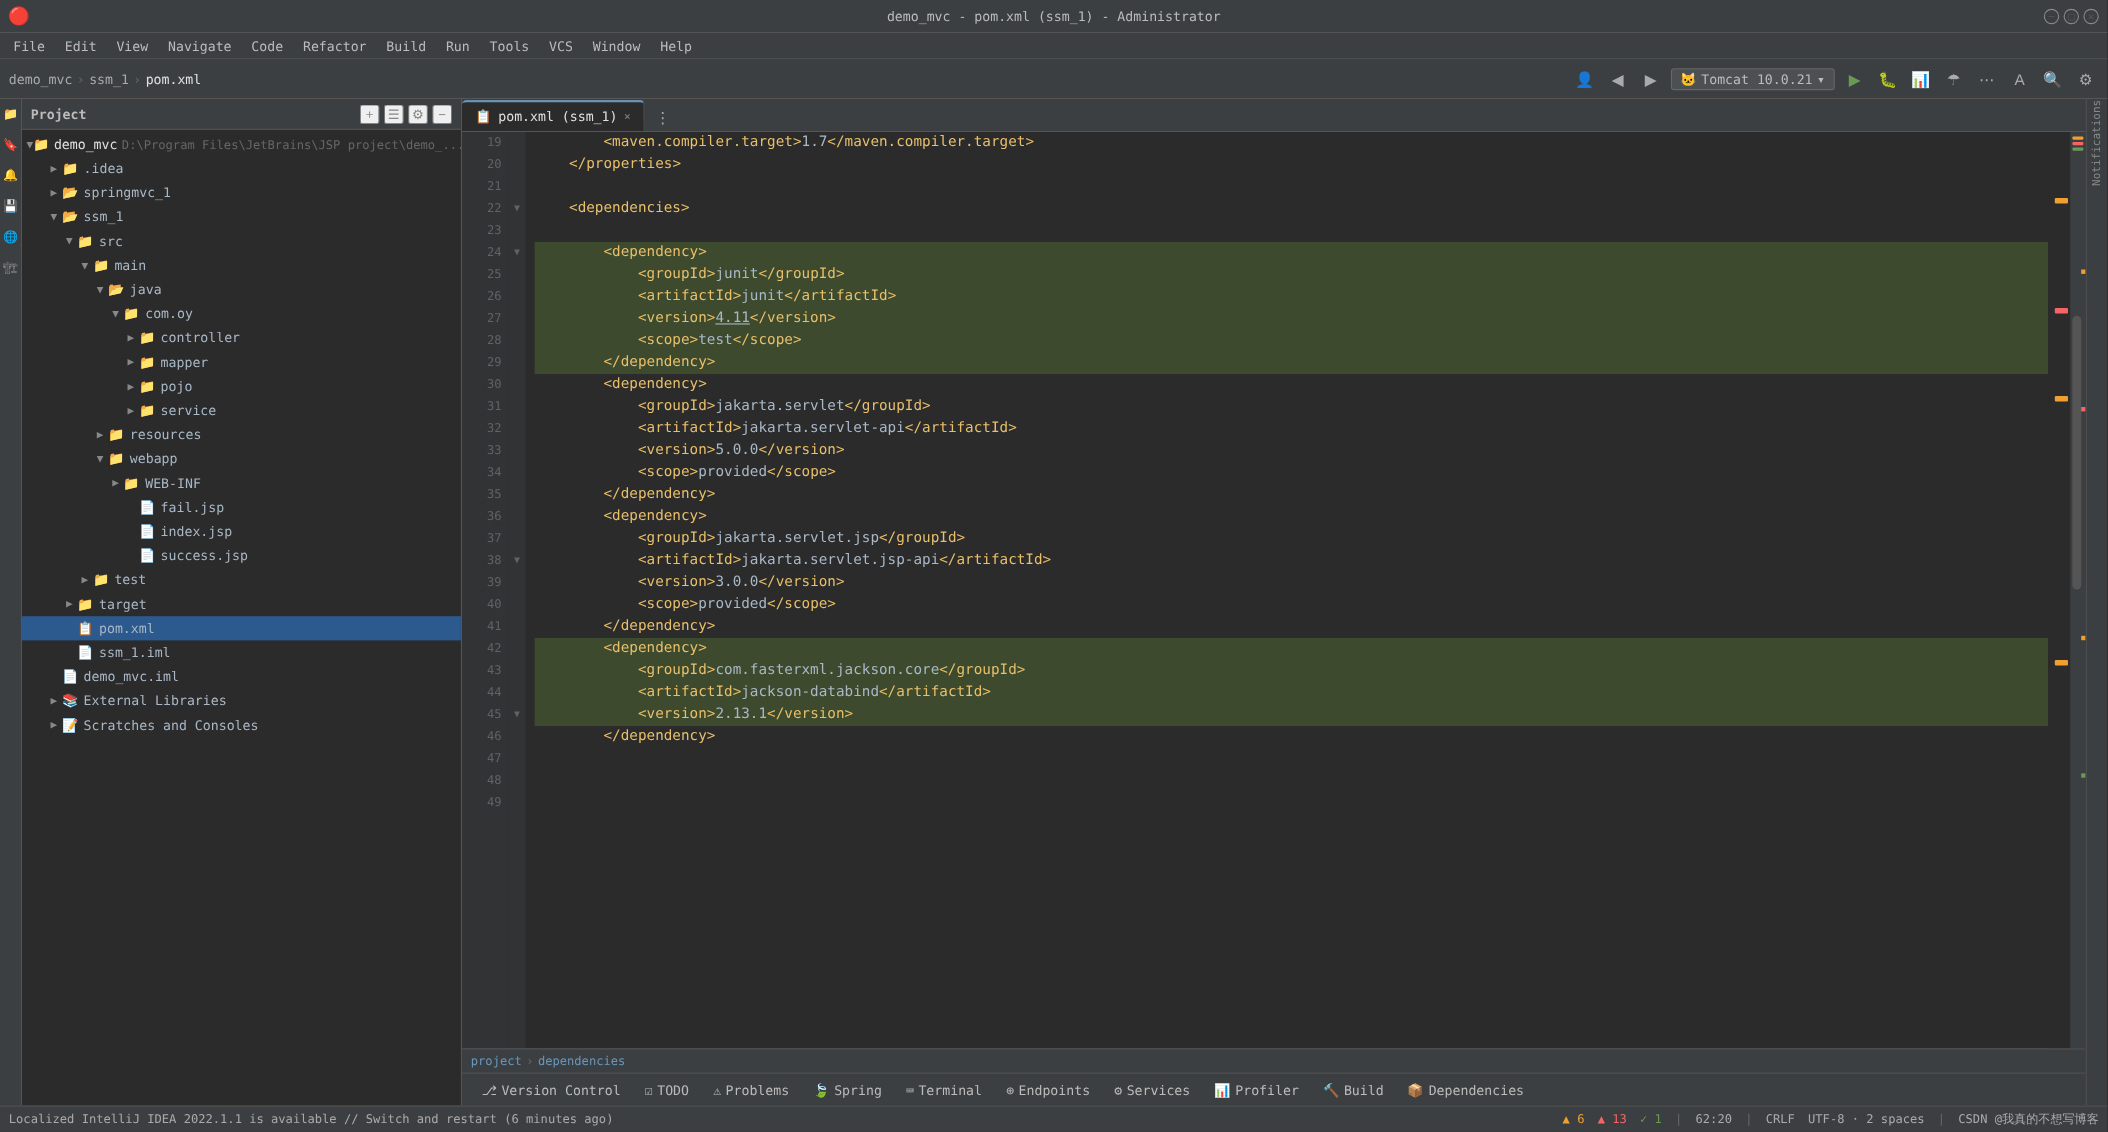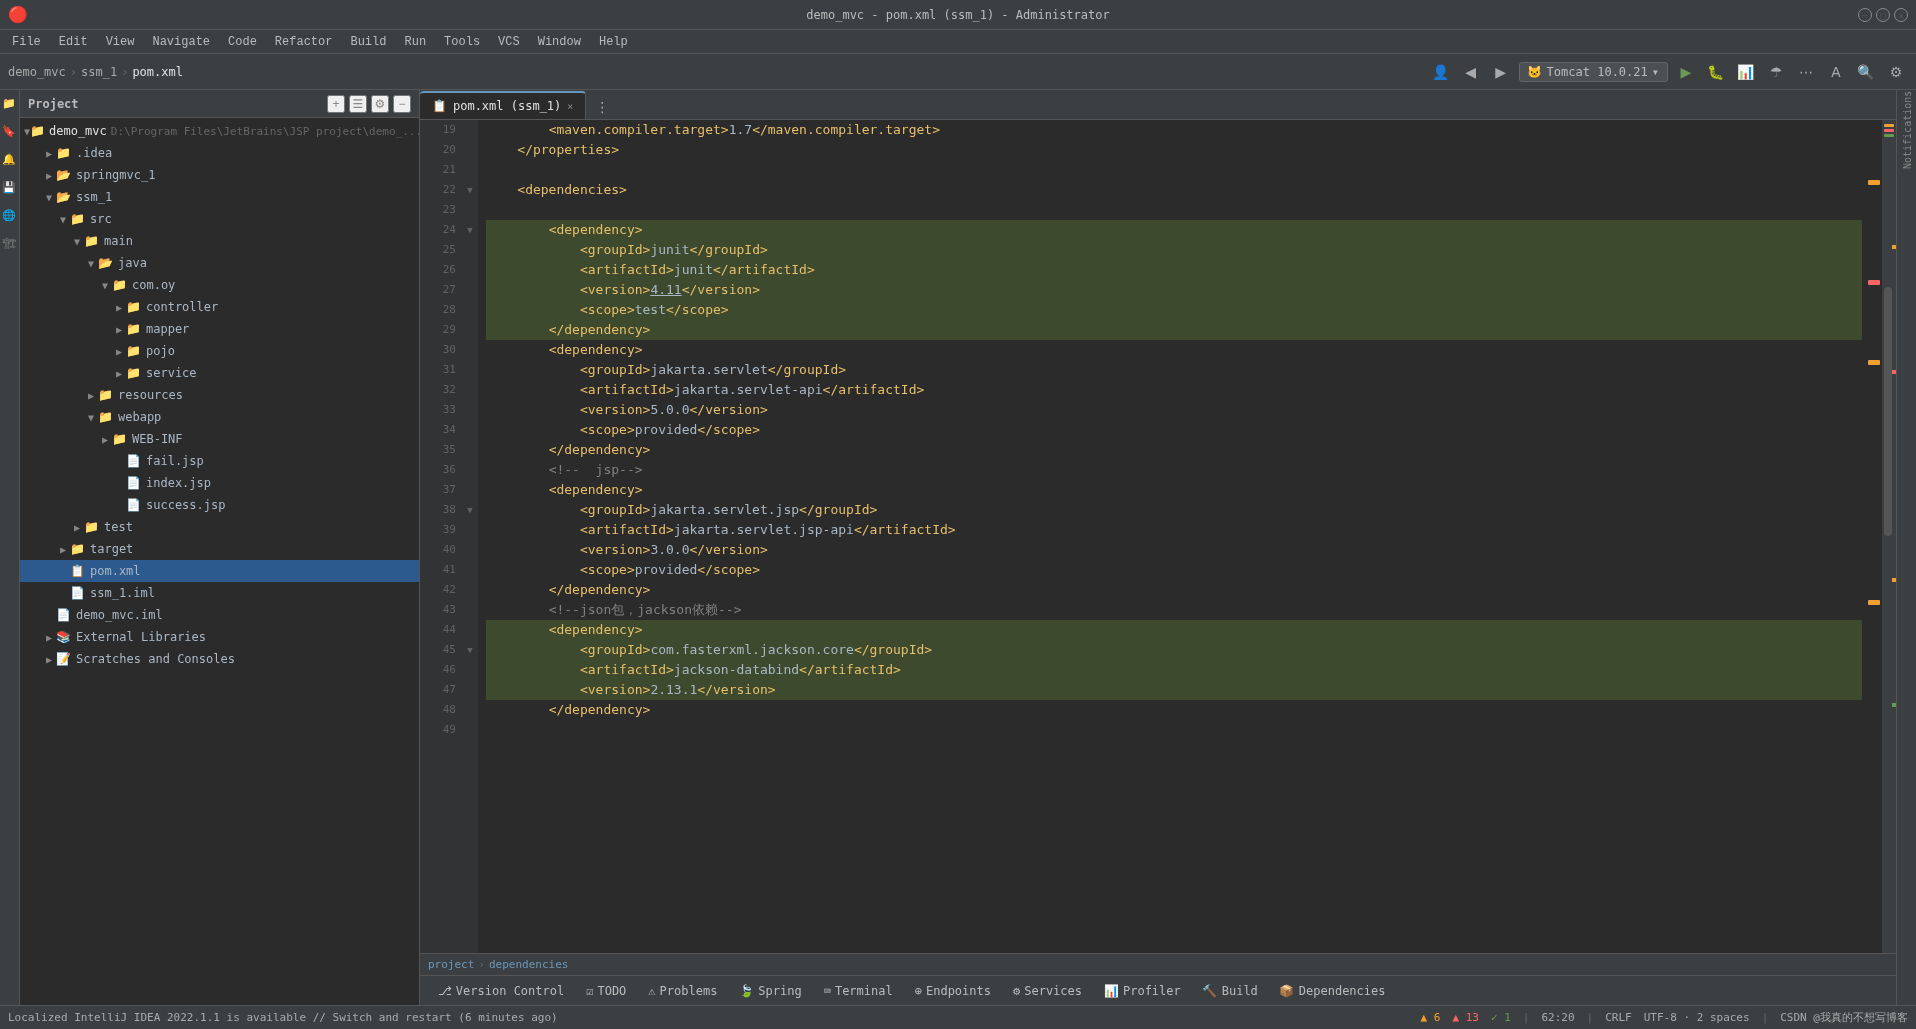--- a/index.html
+++ b/index.html
@@ -68,21 +68,20 @@
       padding: 0 4px;
       flex-shrink: 0;
       border-bottom: 1px solid #555;
       gap: 2px;
     }
     .menu-item {
       padding: 2px 8px;
       font-size: 12px;
       color: #bbb;
       cursor: pointer;
-      font-family: Liberation Mono, monospace;
     }
     .breadcrumb-sep { color: #666; }
 
     
     .toolbar {
       background: #3c3f41;
       height: 36px;
       display: flex;
       align-items: center;
       padding: 0 8px;
@@ -716,23 +715,20 @@
         </div>
 
         <div class="code-line">
           <span style="color:#a9b7c6;">            </span><span class="xml-bracket">&lt;</span><span class="tag">scope</span><span class="xml-bracket">&gt;</span><span class="text-content">provided</span><span class="xml-bracket">&lt;/</span><span class="tag">scope</span><span class="xml-bracket">&gt;</span>
         </div>
 
         <div class="code-line">
           <span style="color:#a9b7c6;">        </span><span class="xml-bracket">&lt;/</span><span class="tag">dependency</span><span class="xml-bracket">&gt;</span>
         </div>
 
-        <div class="code-line">
-          <span style="color:#a9b7c6;">        </span><span class="comment">&lt;!--  jsp--&gt;</span>
-        </div>
 
         <div class="code-line">
           <span style="color:#a9b7c6;">        </span><span class="xml-bracket">&lt;</span><span class="tag">dependency</span><span class="xml-bracket">&gt;</span>
         </div>
 
         <div class="code-line">
           <span style="color:#a9b7c6;">            </span><span class="xml-bracket">&lt;</span><span class="tag">groupId</span><span class="xml-bracket">&gt;</span><span class="text-content">jakarta.servlet.jsp</span><span class="xml-bracket">&lt;/</span><span class="tag">groupId</span><span class="xml-bracket">&gt;</span>
         </div>
 
         <div class="code-line">
@@ -744,23 +740,20 @@
         </div>
 
         <div class="code-line">
           <span style="color:#a9b7c6;">            </span><span class="xml-bracket">&lt;</span><span class="tag">scope</span><span class="xml-bracket">&gt;</span><span class="text-content">provided</span><span class="xml-bracket">&lt;/</span><span class="tag">scope</span><span class="xml-bracket">&gt;</span>
         </div>
 
         <div class="code-line">
           <span style="color:#a9b7c6;">        </span><span class="xml-bracket">&lt;/</span><span class="tag">dependency</span><span class="xml-bracket">&gt;</span>
         </div>
 
-        <div class="code-line">
-          <span style="color:#a9b7c6;">        </span><span class="comment">&lt;!--json包，jackson依赖--&gt;</span>
-        </div>
 
         <div class="code-line highlighted">
           <span style="color:#a9b7c6;">        </span><span class="xml-bracket">&lt;</span><span class="tag">dependency</span><span class="xml-bracket">&gt;</span>
         </div>
 
         <div class="code-line highlighted">
           <span style="color:#a9b7c6;">            </span><span class="xml-bracket">&lt;</span><span class="tag">groupId</span><span class="xml-bracket">&gt;</span><span class="text-content">com.fasterxml.jackson.core</span><span class="xml-bracket">&lt;/</span><span class="tag">groupId</span><span class="xml-bracket">&gt;</span>
         </div>
 
         <div class="code-line highlighted">

